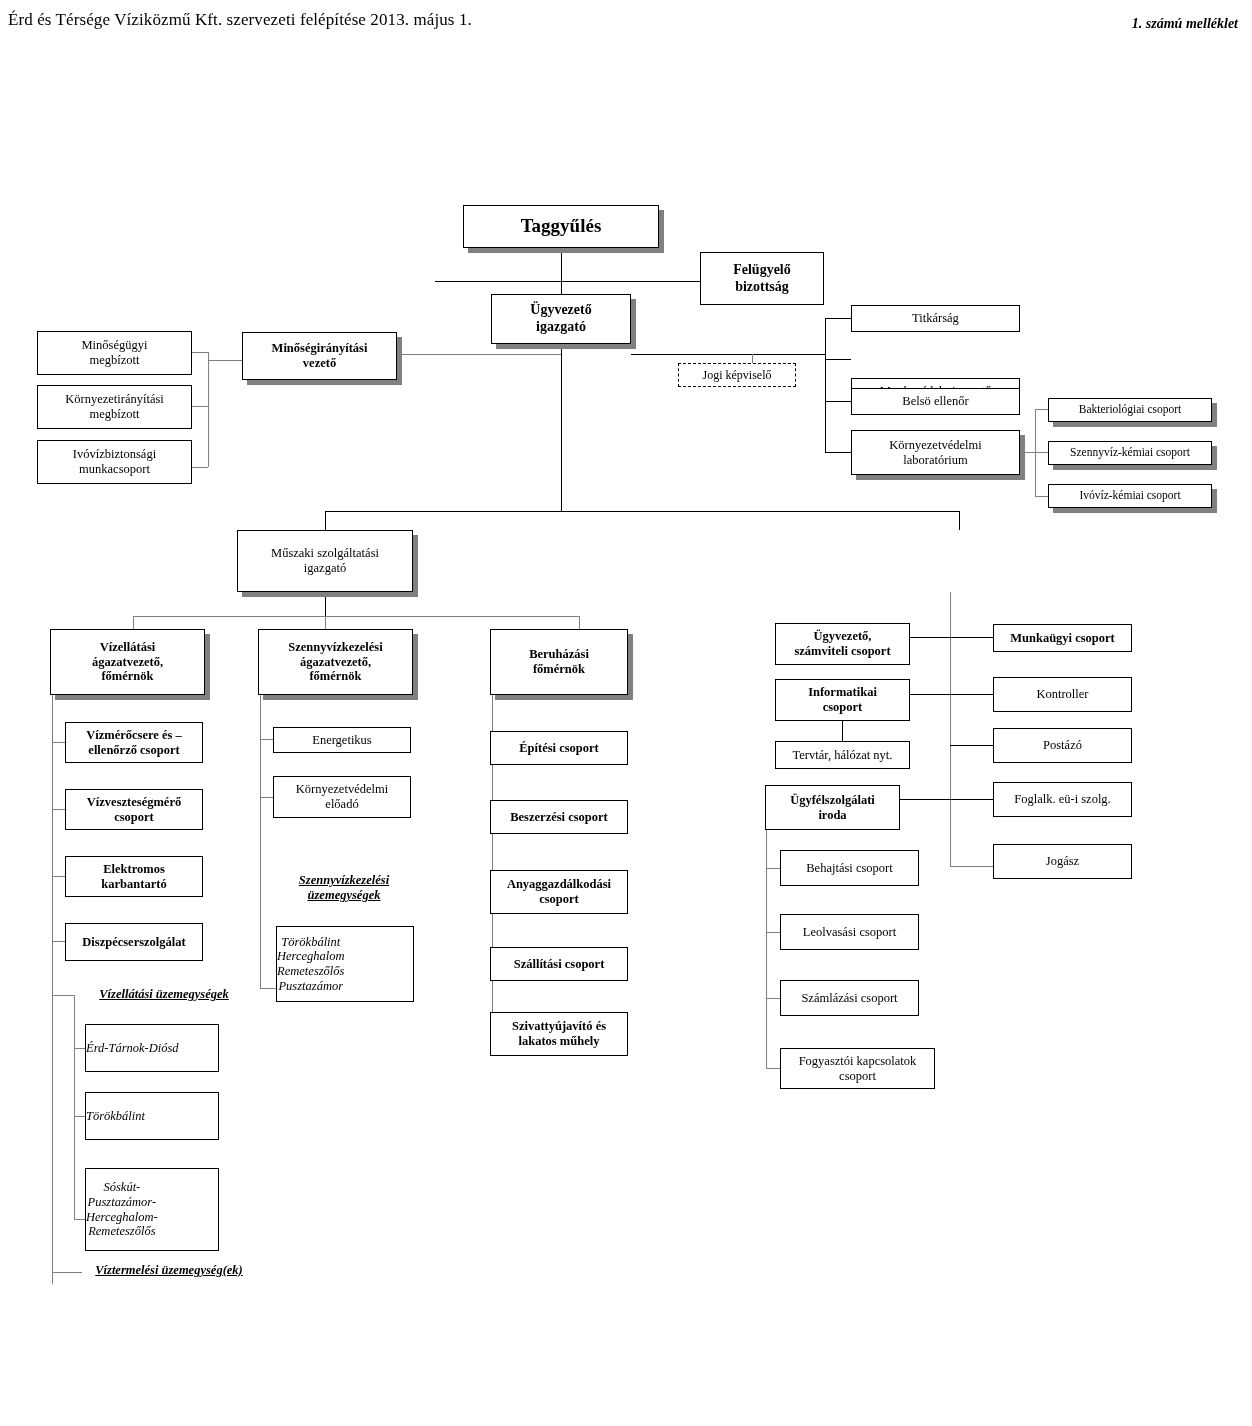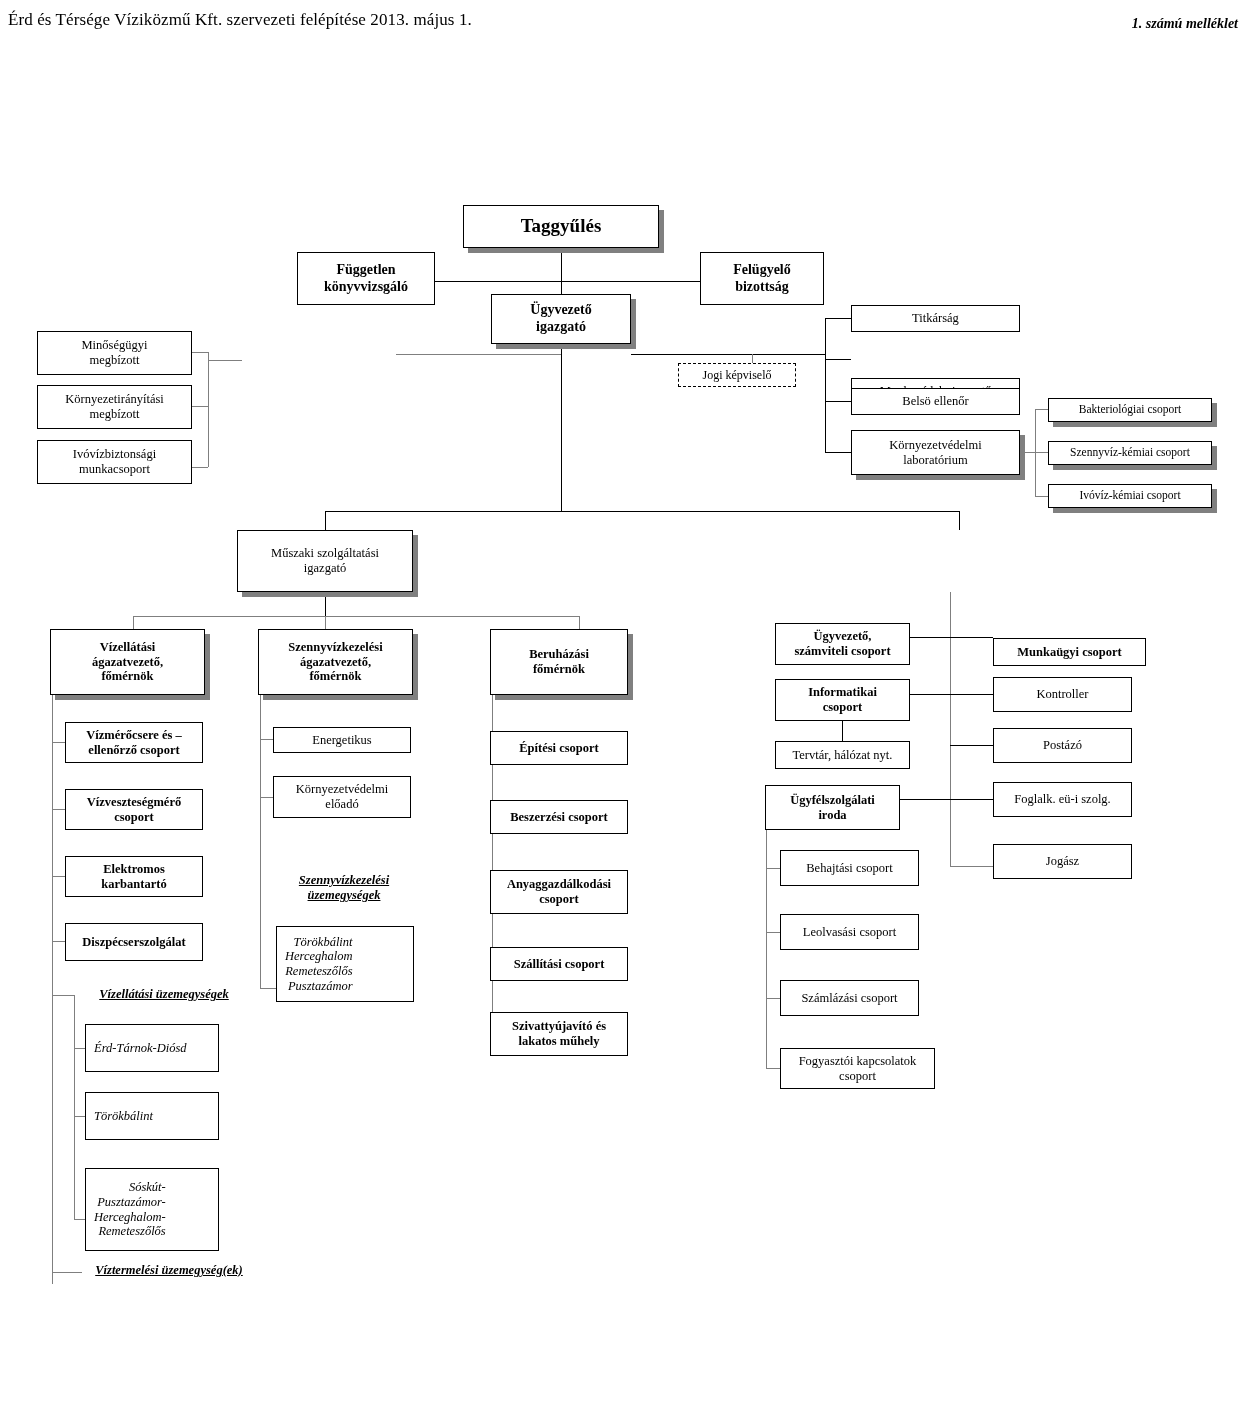--- a/index.html
+++ b/index.html
@@ -26,21 +26,21 @@
     position:absolute;box-sizing:border-box;
     border:1px solid #000;background:#fff;
     display:flex;align-items:center;justify-content:center;
     text-align:center;line-height:1.18;
     font-size:12.5px;padding:2px 4px;z-index:5;
   }
   .node.bold{font-weight:bold;}
   .node.ital{font-style:italic;}
   .node.shadow{box-shadow:5px 5px 0 0 #808080;}
   .node.dashed{border:1px dashed #000;}
-  .node.left{justify-content:flex-start;text-align:right;padding-left:8px;}
+  .node.left{justify-content:flex-start;text-align:center;padding-left:0;}
   .node .ml{white-space:pre-line;}
 
   .node.big{font-size:14px;}
   .node.huge{font-size:19px;font-weight:bold;}
 
   
   .caption{
     position:absolute;font-style:italic;font-weight:bold;font-size:12.5px;
     text-decoration:underline;text-align:center;line-height:1.2;z-index:5;
     white-space:pre-line;
@@ -93,39 +93,39 @@
   <div class="h g" style="left:208px;top:360px;width:34px;"></div>
 
   <div class="h" style="left:325px;top:511px;width:634px;"></div>
   <div class="v" style="left:325px;top:511px;height:19px;"></div>
   <div class="v" style="left:959px;top:511px;height:19px;"></div>
 
   <div class="node huge shadow" style="left:463px;top:205px;width:196px;height:43px;">
     <span class="ml">Taggyűlés</span>
   </div>
 
-  <div class="node bold big" style="left:297px;top:252px;width:138px;height:53px;">
-    <span class="ml">Független
-könyvvizsgáló</span>
-  </div>
 
   <div class="node bold big" style="left:700px;top:252px;width:124px;height:53px;">
     <span class="ml">Felügyelő
 bizottság</span>
   </div>
 
   <div class="node bold big shadow" style="left:491px;top:294px;width:140px;height:50px;">
     <span class="ml">Ügyvezető
 igazgató</span>
   </div>
 
   <div class="node dashed" style="left:678px;top:363px;width:118px;height:24px;font-size:12px;">
     <span class="ml">Jogi képviselő</span>
   </div>
 
+  <div class="node bold shadow" style="left:242px;top:332px;width:155px;height:48px;">
+    <span class="ml">Minőségirányítási
+vezető</span>
+  </div>
 
   <div class="node" style="left:37px;top:331px;width:155px;height:44px;">
     <span class="ml">Minőségügyi
 megbízott</span>
   </div>
 
   <div class="node" style="left:37px;top:385px;width:155px;height:44px;">
     <span class="ml">Környezetirányítási
 megbízott</span>
   </div>
@@ -346,21 +346,21 @@
 
   <div class="node" style="left:780px;top:980px;width:139px;height:36px;">
     <span class="ml">Számlázási csoport</span>
   </div>
 
   <div class="node" style="left:780px;top:1048px;width:155px;height:41px;">
     <span class="ml">Fogyasztói kapcsolatok
 csoport</span>
   </div>
 
-  <div class="node bold" style="left:993px;top:624px;width:153px;height:28px;margin-top:14px;">
+  <div class="node bold" style="left:993px;top:624px;width:139px;height:28px;">
     <span class="ml">Munkaügyi csoport</span>
   </div>
 
   <div class="node" style="left:993px;top:677px;width:139px;height:35px;">
     <span class="ml">Kontroller</span>
   </div>
 
   <div class="node" style="left:993px;top:728px;width:139px;height:35px;text-align:right;">
     <span class="ml">Postázó</span>
   </div>

